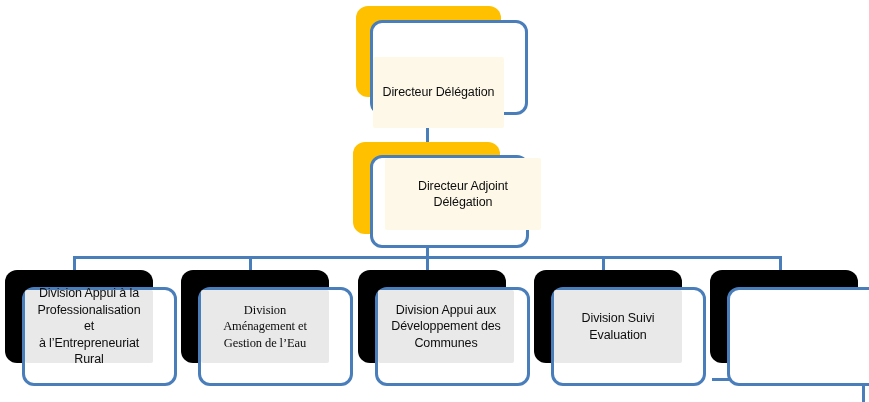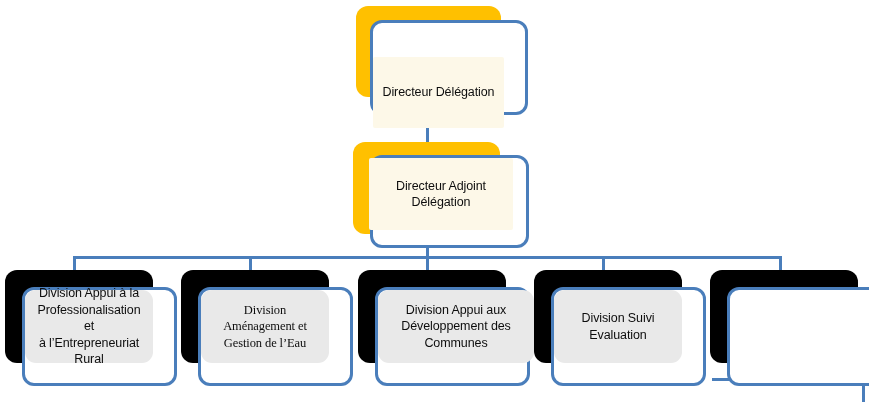--- a/index.html
+++ b/index.html
@@ -65,21 +65,21 @@
     padding: 0 6px;
     white-space: pre-line;
   }
 
   
   .node-exec .shadow { background: #ffc000; }
   .node-exec .fill   { background: #fdf8e8; }
 
   
   .node-div .shadow { background: #000000; }
-  .node-div .fill   { background: #e9e9e9; border-radius: 11px; }
+  .node-div .fill   { background: #e9e9e9; }
 </style>
 </head>
 <body>
 
 <div id="org-chart">
 
   <div class="conn conn-v" style="left:426px; top:112px; width:3px; height:35px;"></div>
 
   <div class="conn conn-v" style="left:426px; top:244px; width:3px; height:14px;"></div>
 
@@ -98,21 +98,21 @@
     <div class="shadow" style="left:0; top:0; width:145px; height:91px;"></div>
     <div class="frame" style="left:14px; top:14px; width:158px; height:95px;"></div>
     <div class="fill" style="left:17px; top:17px; width:131px; height:71px;margin-top:34px;">
       <span class="label">Directeur Délégation</span>
     </div>
   </div>
 
   <div class="node node-exec" style="left:353px; top:142px; width:176px; height:106px;">
     <div class="shadow" style="left:0; top:0; width:147px; height:92px;"></div>
     <div class="frame" style="left:17px; top:13px; width:159px; height:93px;"></div>
-    <div class="fill" style="left:16px; top:16px; width:144px; height:72px;">
+    <div class="fill" style="left:32px; top:16px; width:156px; height:72px;">
       <span class="label">Directeur Adjoint
 Délégation</span>
     </div>
   </div>
 
   <div class="node node-div" style="left:5px; top:270px; width:175px; height:116px;">
     <div class="shadow" style="left:0; top:0; width:148px; height:93px;"></div>
     <div class="frame" style="left:17px; top:17px; width:155px; height:99px;"></div>
     <div class="fill" style="left:20px; top:20px; width:128px; height:73px;">
       <span class="label">Division Appui à la
@@ -128,21 +128,21 @@
     <div class="fill" style="left:20px; top:20px; width:128px; height:73px;font-family:Liberation Serif, serif;">
       <span class="label">Division
 Aménagement et
 Gestion de l’Eau</span>
     </div>
   </div>
 
   <div class="node node-div" style="left:358px; top:270px; width:175px; height:116px;">
     <div class="shadow" style="left:0; top:0; width:148px; height:93px;"></div>
     <div class="frame" style="left:17px; top:17px; width:155px; height:99px;"></div>
-    <div class="fill" style="left:20px; top:20px; width:156px; height:73px;">
+    <div class="fill" style="left:20px; top:20px; width:136px; height:73px;">
       <span class="label">Division Appui aux
 Développement des
 Communes</span>
     </div>
   </div>
 
   <div class="node node-div" style="left:534px; top:270px; width:175px; height:116px;">
     <div class="shadow" style="left:0; top:0; width:148px; height:93px;"></div>
     <div class="frame" style="left:17px; top:17px; width:155px; height:99px;"></div>
     <div class="fill" style="left:20px; top:20px; width:128px; height:73px;">

